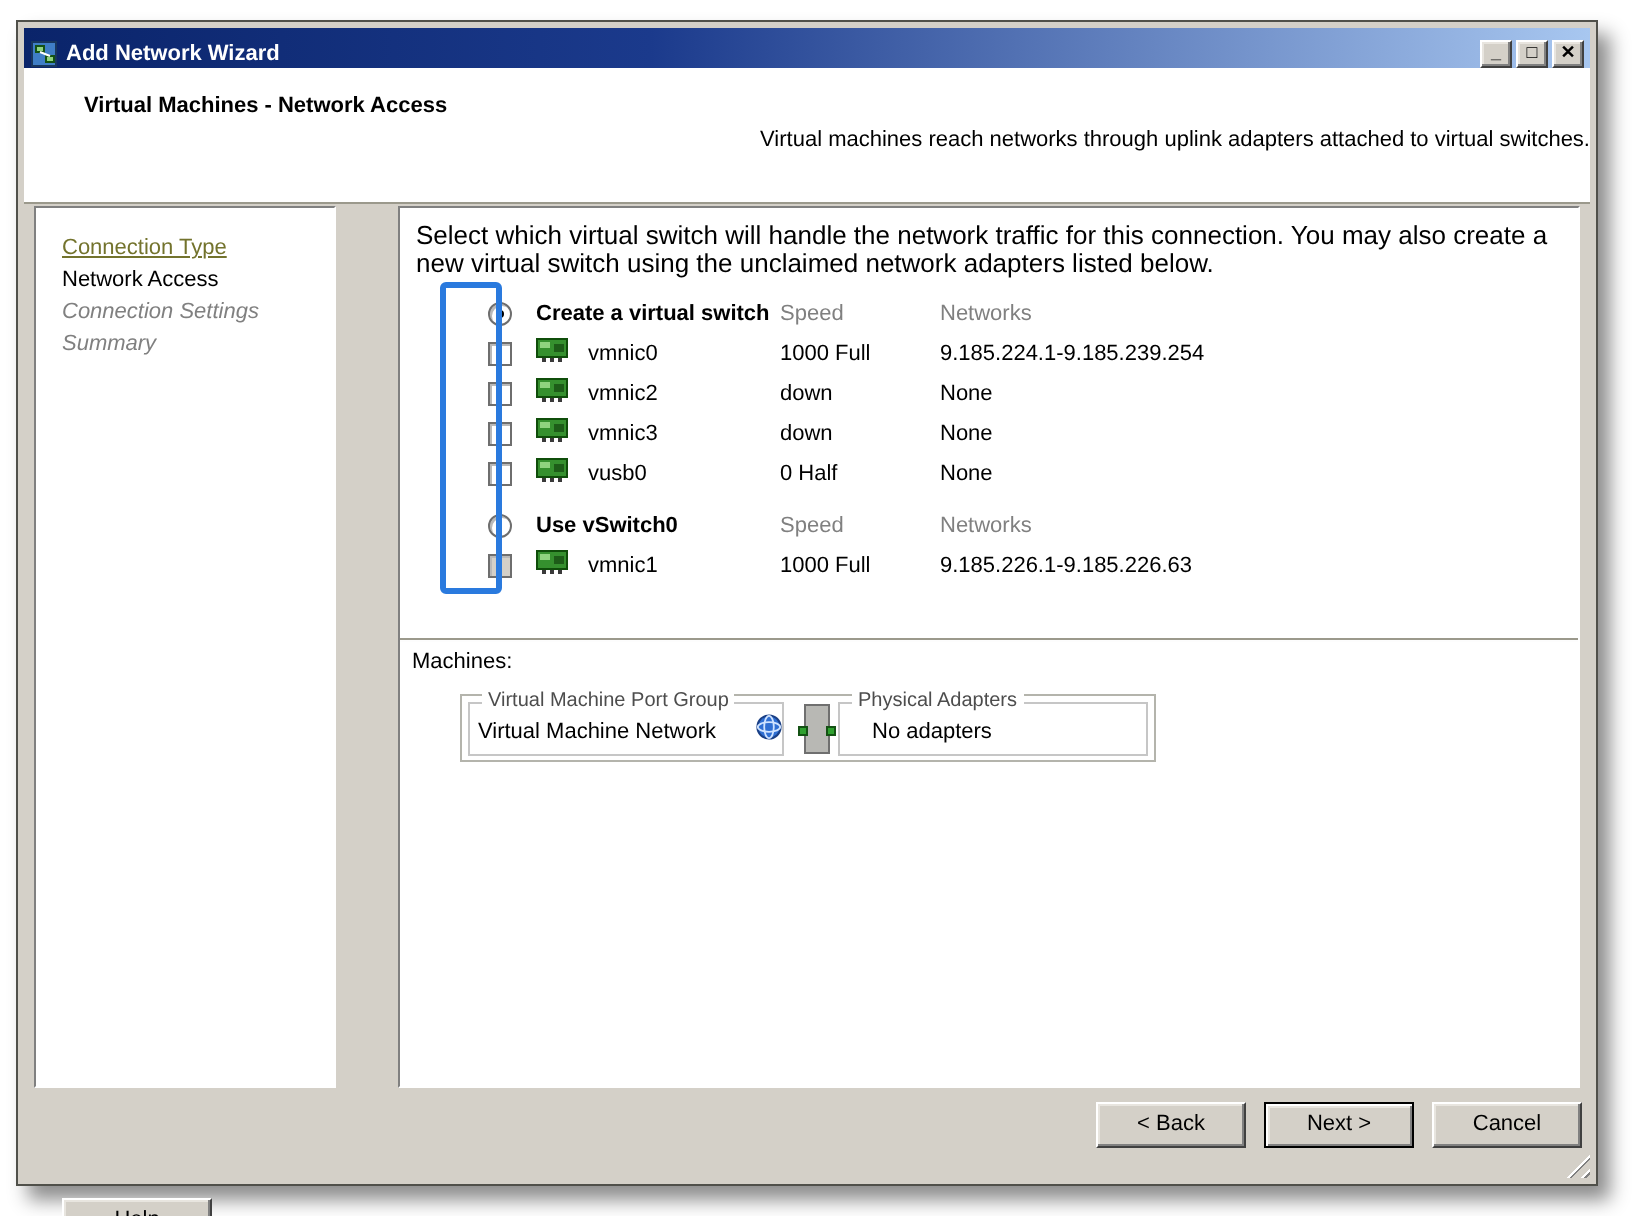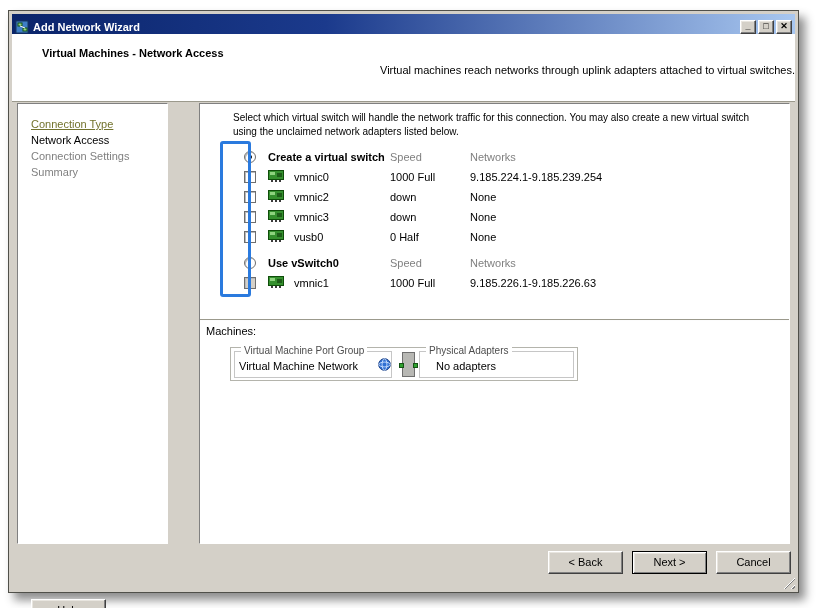--- a/index.html
+++ b/index.html
@@ -37,24 +37,24 @@
 
   
   .panel {
     position:absolute; top:92px; bottom:48px; background:#ffffff;
     border:1px solid; border-color:#808080 #ffffff #ffffff #808080;
   }
   .sidebar { left:8px; width:151px; padding:12px 0 0 13px; }
   .step { font-size:11px; line-height:16px; white-space:nowrap; }
   .step.link { color:#73732d; text-decoration:underline; cursor:pointer; }
   .step.current { font-weight:normal; color:#000; }
-  .step.disabled { color:#808080; }
+  .step.disabled { color:#808080;font-style:italic; }
 
   .content { left:190px; right:8px; }
-  .instruction { font-size:10px; line-height:14px; padding:7px 14px 0 8px; color:#000;margin-left:25px; }
+  .instruction { font-size:13px; line-height:14px; padding:7px 14px 0 8px; color:#000; }
 
   
   .list { margin-top:8px; position:relative;padding-left:16px; }
   .row { display:flex; align-items:center; height:20px; padding-left:28px; font-size:11px; }
   .ctl  { width:24px; flex:0 0 auto; display:flex; align-items:center; }
   .nic  { width:26px; flex:0 0 auto; }
   .col-name { width:96px; flex:0 0 auto; }
   .grp-label { width:122px; flex:0 0 auto; font-weight:bold; }
   .col-speed { width:80px; flex:0 0 auto; }
   .col-net { flex:1; }

